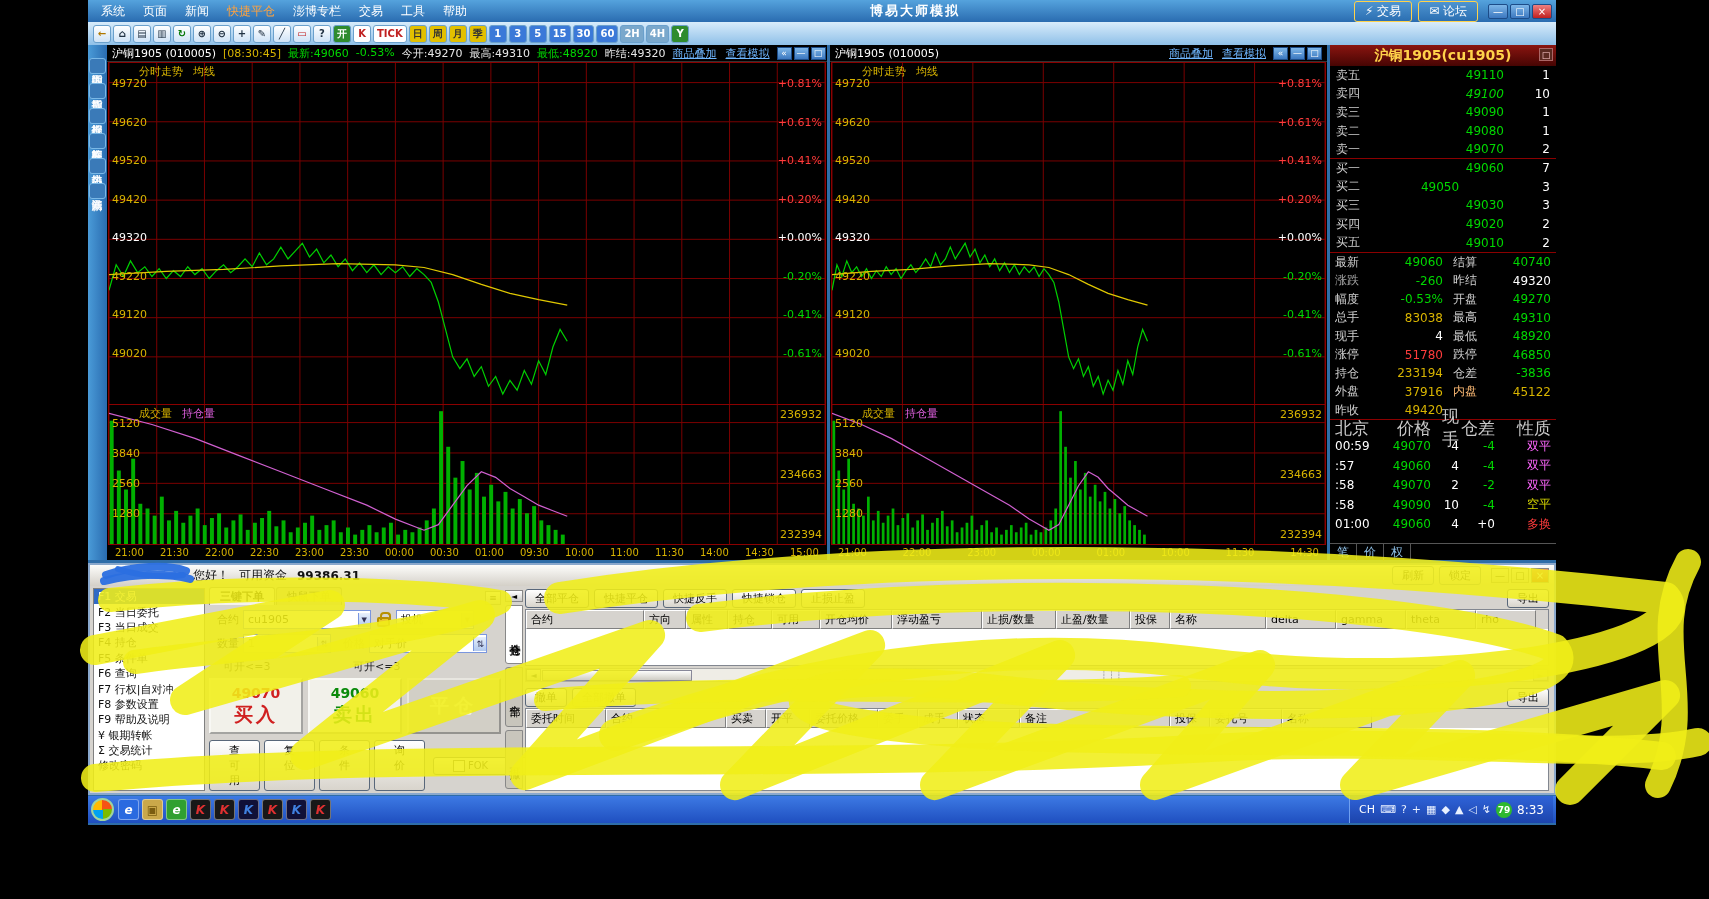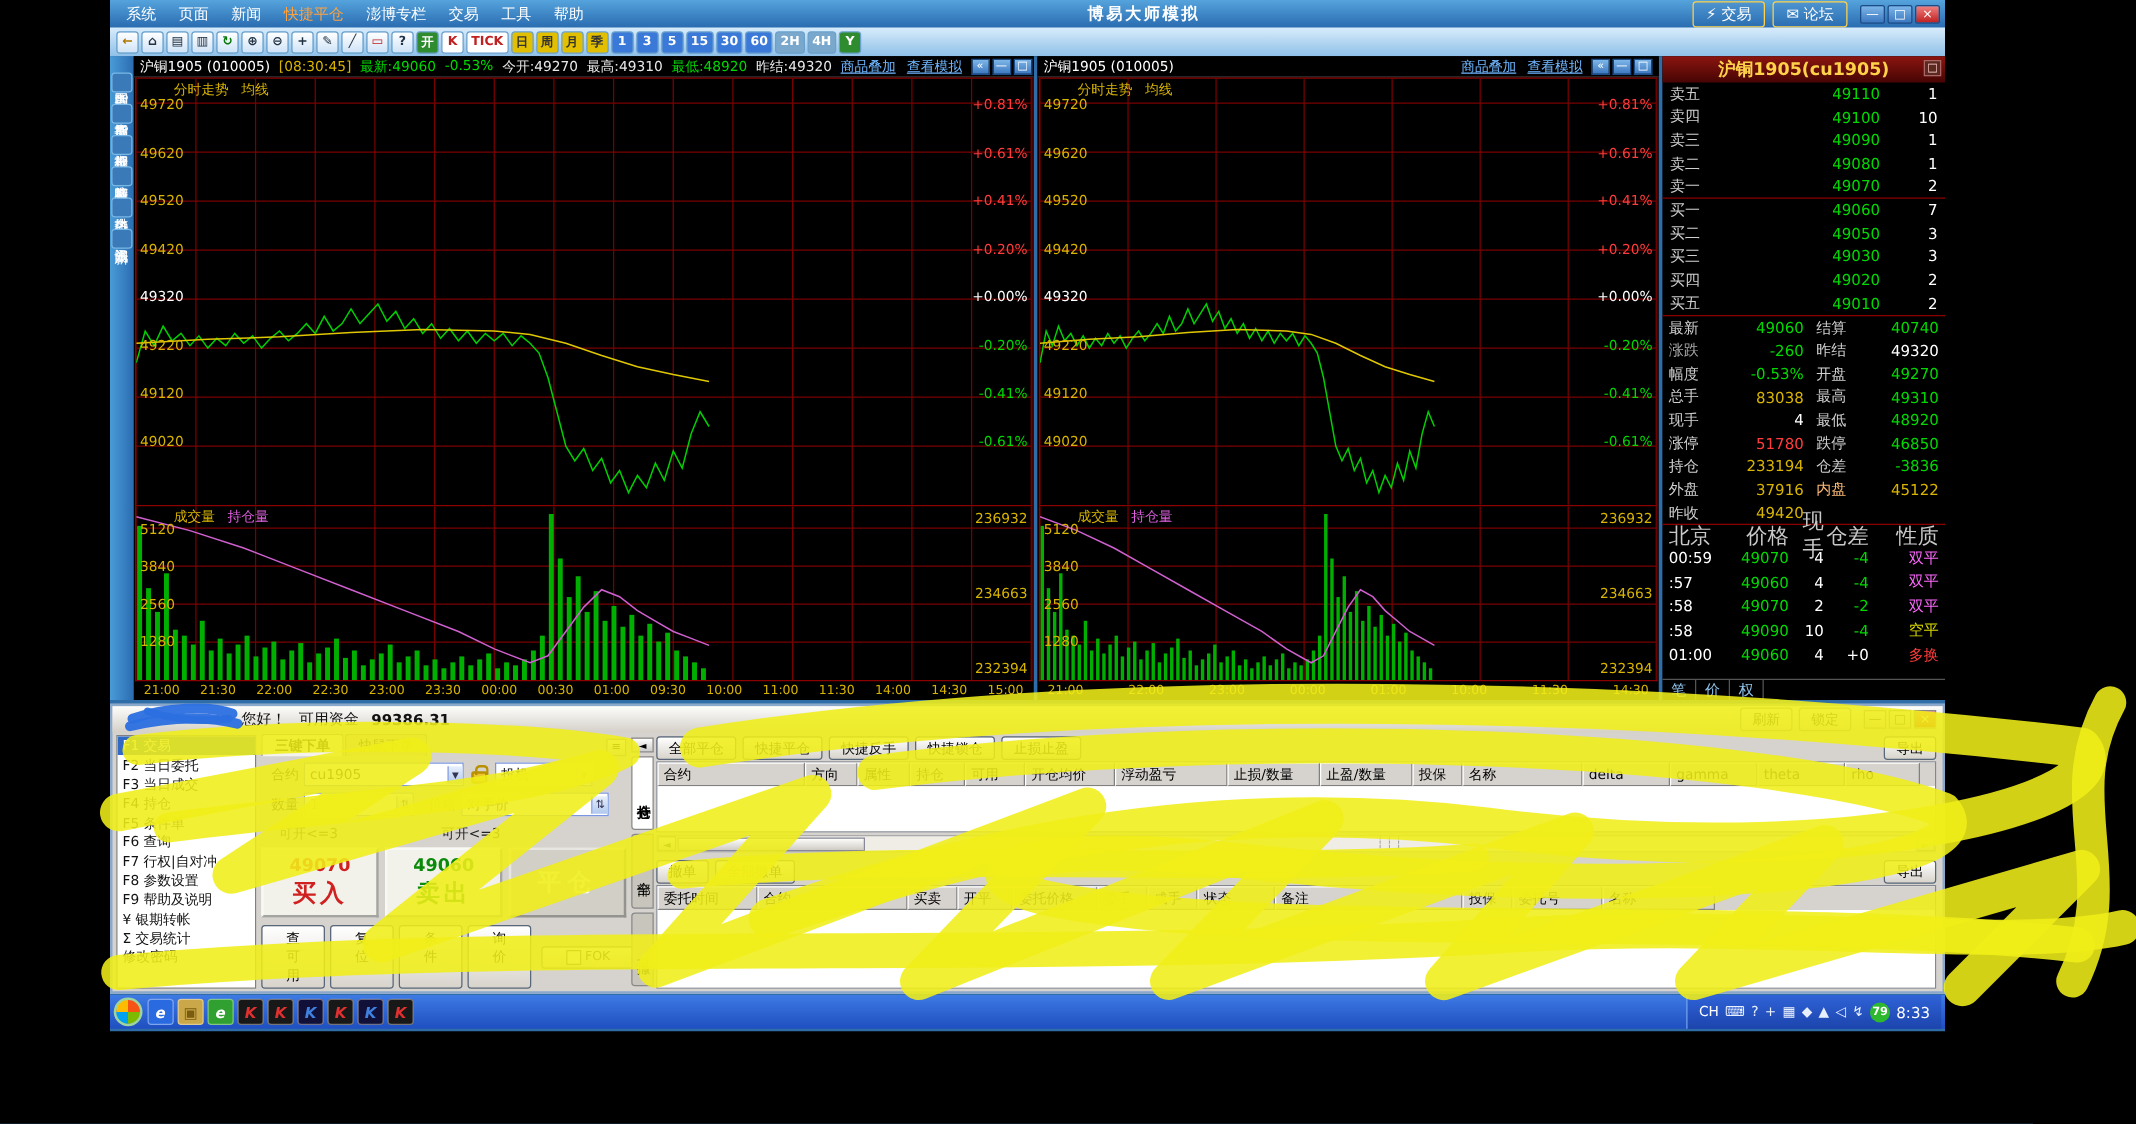--- a/index.html
+++ b/index.html
@@ -589,21 +589,21 @@
         <span class="qh-btn">□</span>
       </div>
       <div class="qbook">
           <div class="trow">
             <span style="color: rgb(207, 207, 207);">卖五</span>
             <span style="color: rgb(0, 216, 0);">49110</span>
             <span style="color: rgb(255, 255, 255);">1</span>
           </div>
           <div class="trow">
             <span style="color: rgb(207, 207, 207);">卖四</span>
-            <span style="color: rgb(0, 216, 0);">49100</span>
+            <span style="color: rgb(0, 216, 0); font-style: italic;">49100</span>
             <span style="color: rgb(255, 255, 255);">10</span>
           </div>
           <div class="trow">
             <span style="color: rgb(207, 207, 207);">卖三</span>
             <span style="color: rgb(0, 216, 0);">49090</span>
             <span style="color: rgb(255, 255, 255);">1</span>
           </div>
           <div class="trow">
             <span style="color: rgb(207, 207, 207);">卖二</span>
             <span style="color: rgb(0, 216, 0);">49080</span>
@@ -614,21 +614,21 @@
             <span style="color: rgb(0, 216, 0);">49070</span>
             <span style="color: rgb(255, 255, 255);">2</span>
           </div>
           <div class="trow">
             <span style="color: rgb(207, 207, 207);">买一</span>
             <span style="color: rgb(0, 216, 0);">49060</span>
             <span style="color: rgb(255, 255, 255);">7</span>
           </div>
           <div class="trow">
             <span style="color: rgb(207, 207, 207);">买二</span>
-            <span style="color: rgb(0, 216, 0);">49050</span>
+            <span style="color: rgb(0, 216, 0); text-align: center;">49050</span>
             <span style="color: rgb(255, 255, 255);">3</span>
           </div>
           <div class="trow">
             <span style="color: rgb(207, 207, 207);">买三</span>
             <span style="color: rgb(0, 216, 0);">49030</span>
             <span style="color: rgb(255, 255, 255);">3</span>
           </div>
           <div class="trow">
             <span style="color: rgb(207, 207, 207);">买四</span>
             <span style="color: rgb(0, 216, 0);">49020</span>

